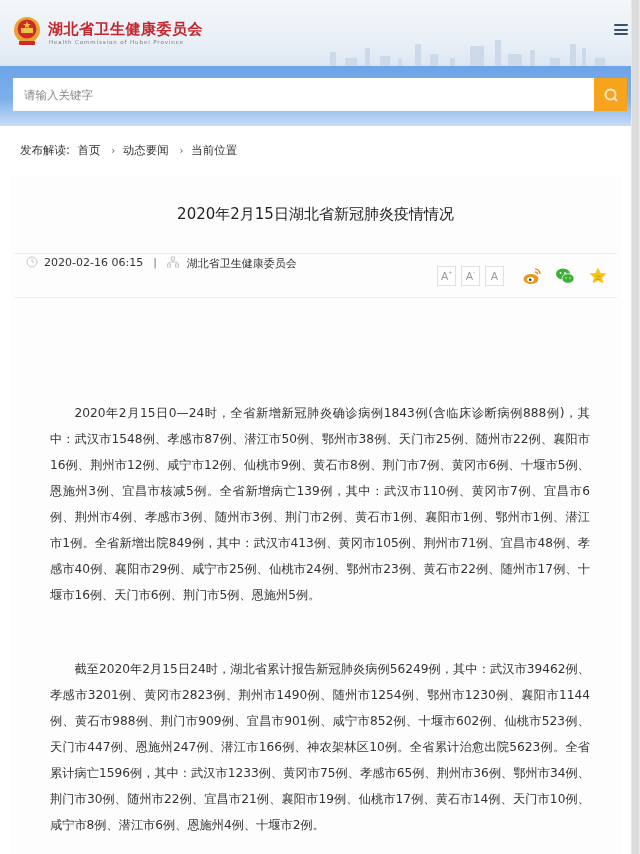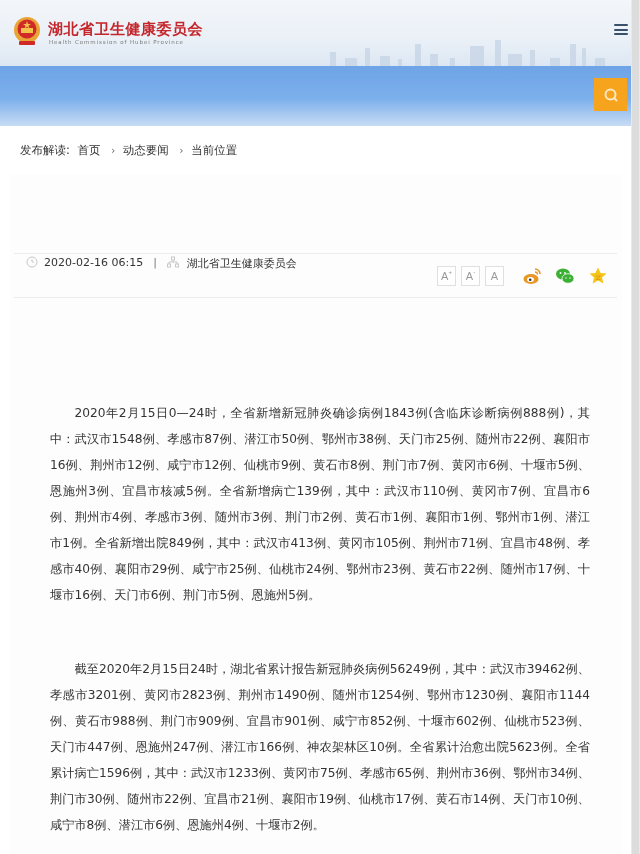--- a/index.html
+++ b/index.html
@@ -83,39 +83,41 @@
   <div class="logo-cn">湖北省卫生健康委员会</div>
   <div class="logo-en">Health Commission of Hubei Province</div>
   <div class="menu-btn">
       <i></i>
       <i></i>
       <i></i>
     </div>
 </div>
 
 <div class="searchbar">
+  <input class="search-input" type="text" placeholder="请输入关键字" style="">
   <button class="search-btn">
     <svg width="16" height="16" viewBox="0 0 16 16">
       <circle cx="7.5" cy="7.5" r="5" fill="none" stroke="#fde8c2" stroke-width="2"></circle>
       <line x1="11" y1="11" x2="13.5" y2="13.5" stroke="#fde8c2" stroke-width="2" stroke-linecap="round"></line>
     </svg>
   </button>
 </div>
 
 <div class="breadcrumb">
   <span>发布解读:</span>
   <span class="crumb-link">首页</span>
   <span class="crumb-sep">›</span>
   <span class="crumb-link">动态要闻</span>
   <span class="crumb-sep">›</span>
   <span class="crumb-link">当前位置</span>
 </div>
 
 <div class="content">
   <div class="content-inner"></div>
+  <h1 class="article-title" style="font-weight:normal">2020年2月15日湖北省新冠肺炎疫情情况</h1>
 </div>
 
 <div class="meta-row">
   <div class="meta-left">
     <svg width="12" height="12" viewBox="0 0 12 12" style="margin-right:6px">
       <circle cx="6" cy="6" r="5" fill="none" stroke="#c8c8c8" stroke-width="1"></circle>
       <path d="M6 3 V6 H8" fill="none" stroke="#c8c8c8" stroke-width="1"></path>
     </svg>
     <span>2020-02-16 06:15</span>
     <span class="sep">|</span>

